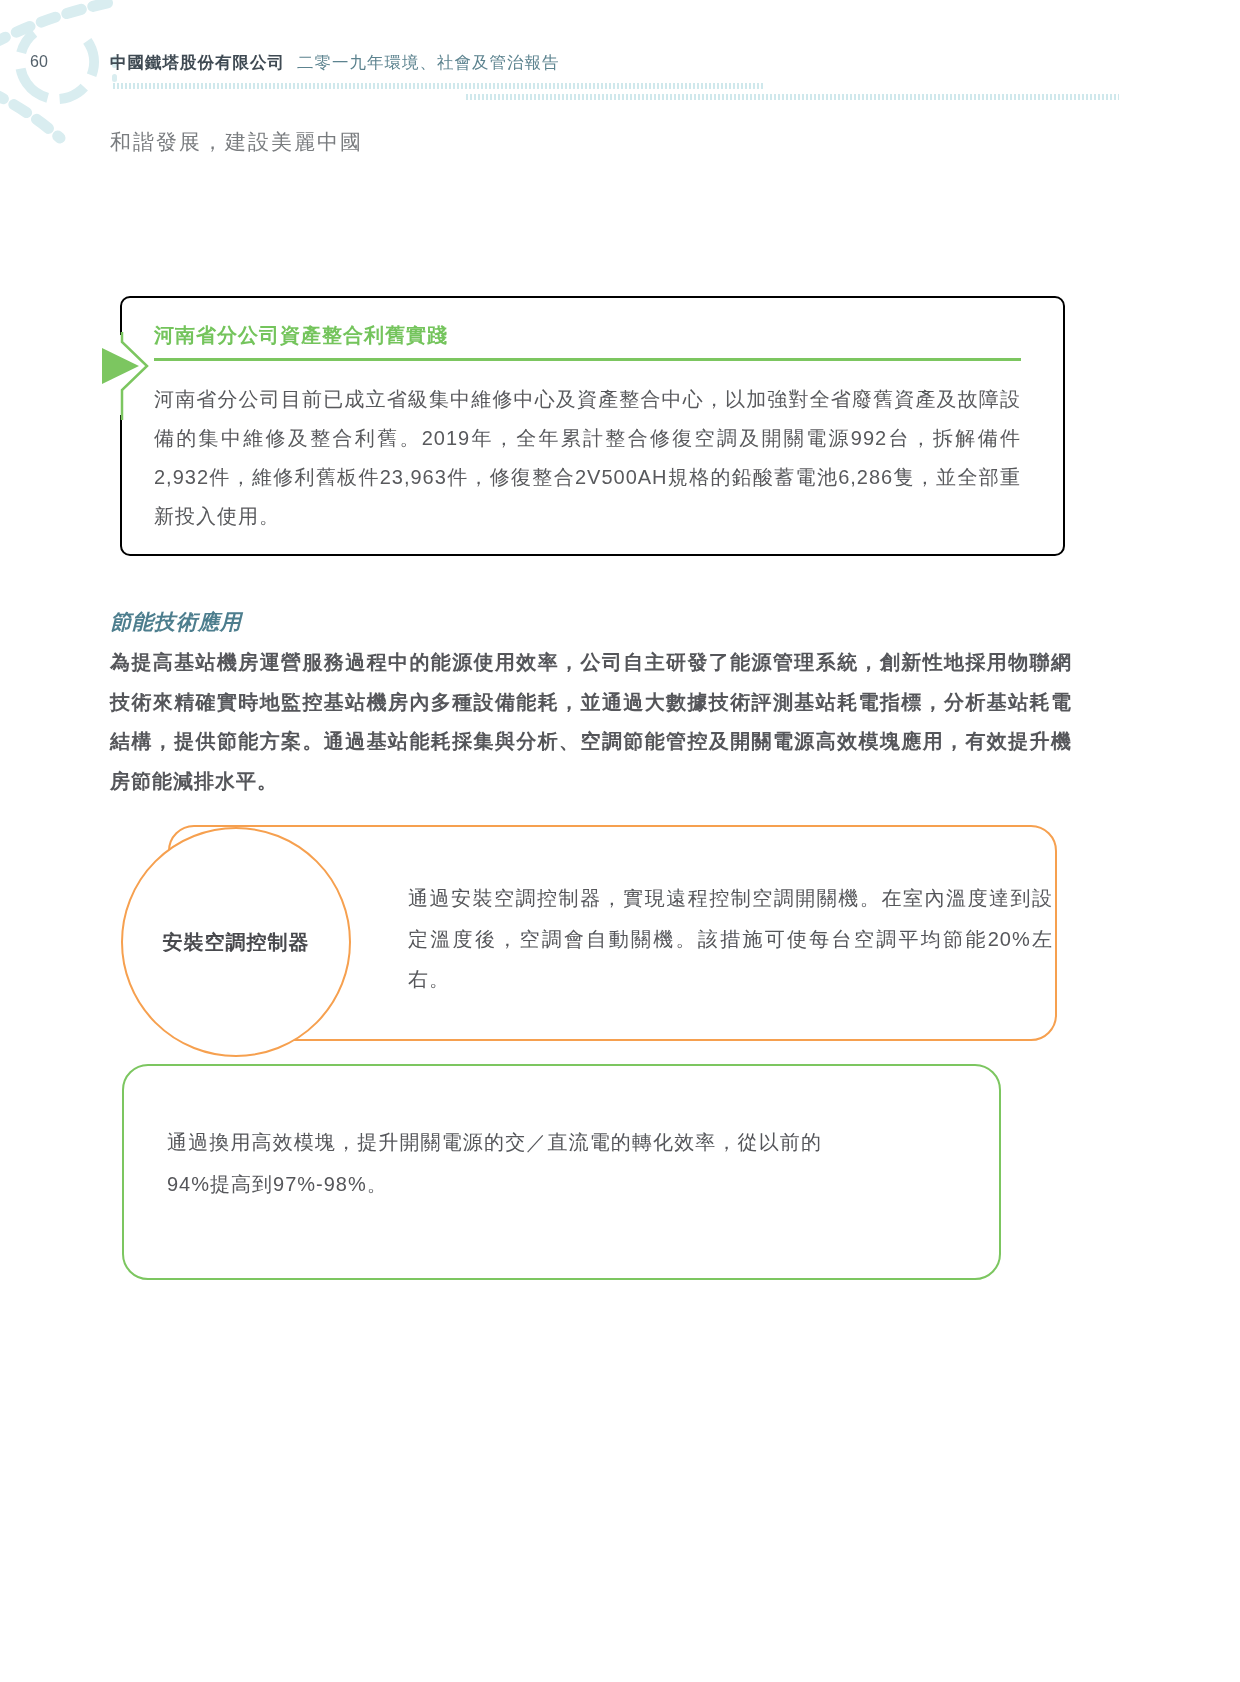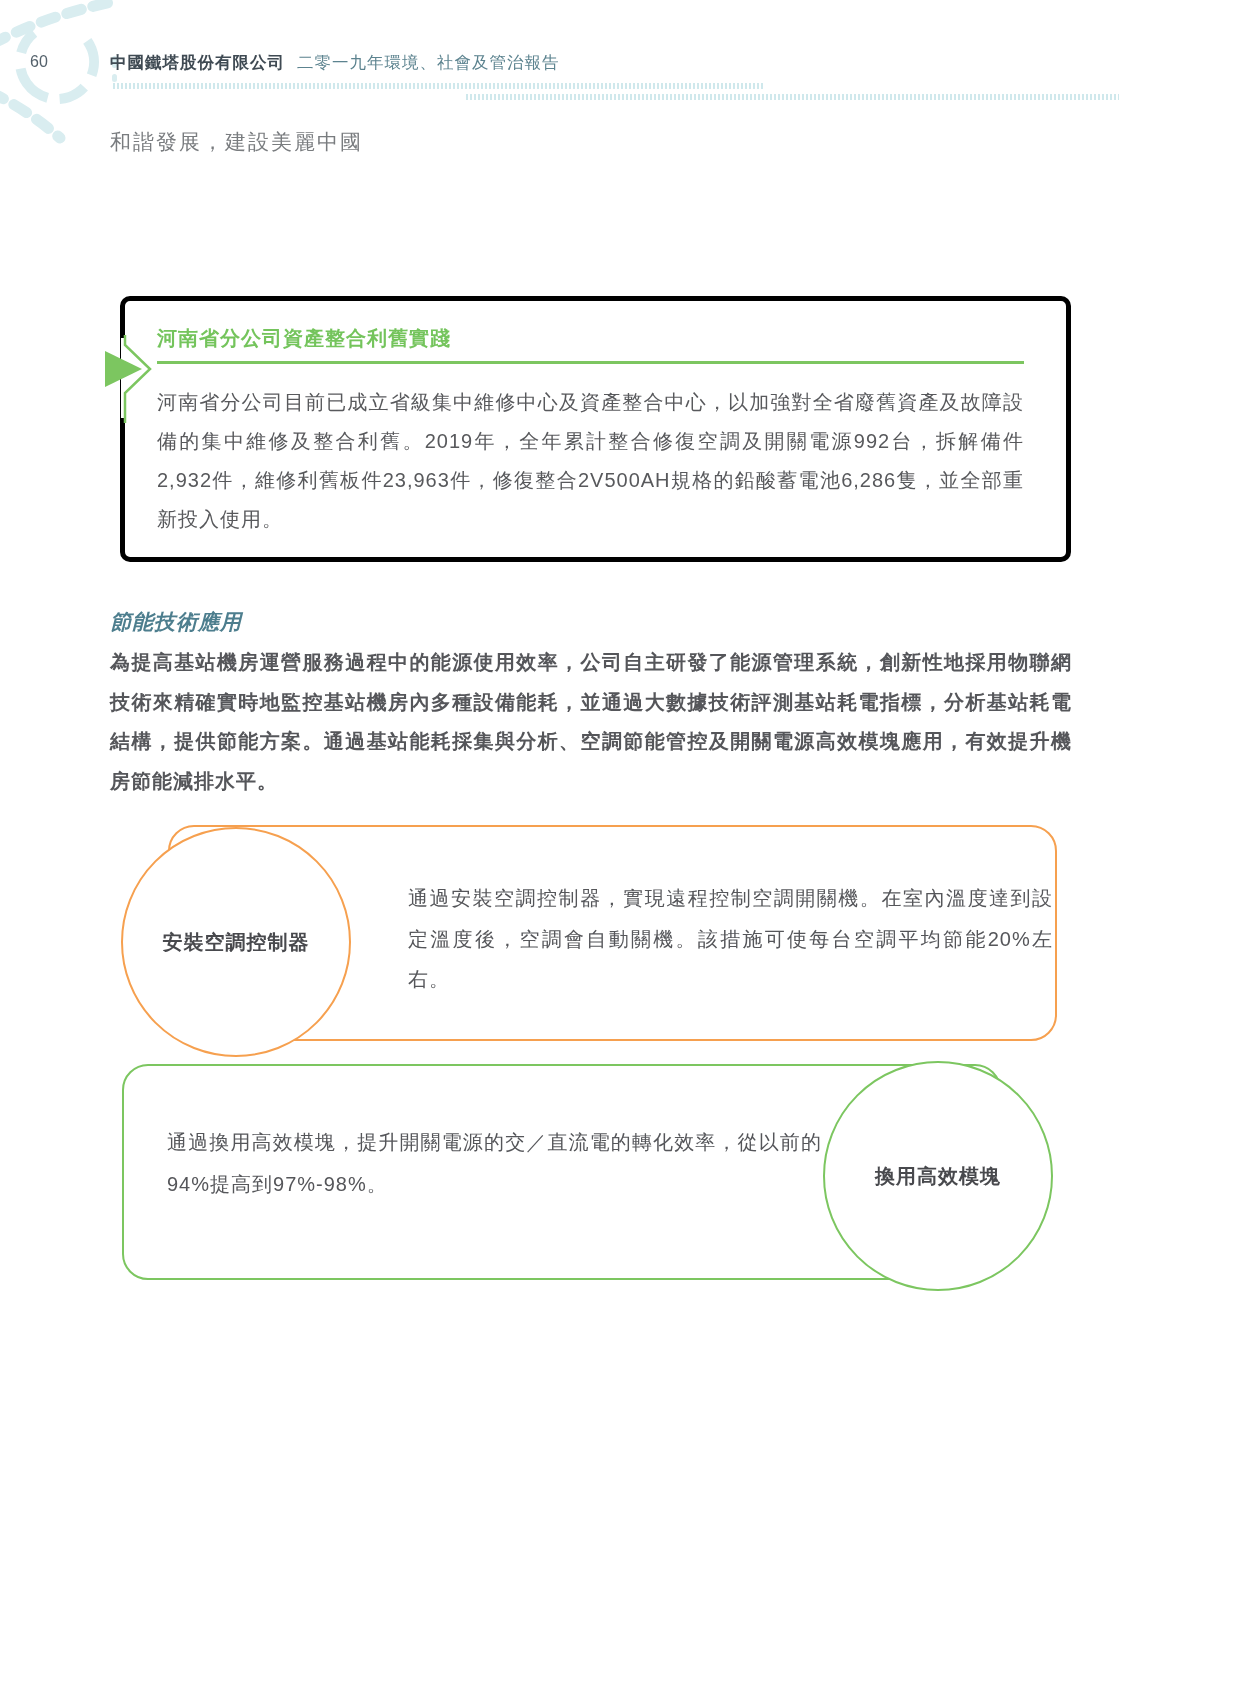--- a/index.html
+++ b/index.html
@@ -11,21 +11,21 @@
   
   .pagenum{left:30px;top:53px;width:54px;text-align:left;font-size:16px;color:#54616b;}
   .header{left:110px;top:52px;font-size:16.5px;white-space:nowrap;}
   .company{font-weight:bold;color:#3f4a53;letter-spacing:1px;}
   .report{color:#5c838f;margin-left:12px;letter-spacing:1px;}
   .hatch{height:6px;background:repeating-linear-gradient(90deg,#cfe8ec 0 2px,#ffffff 2px 4px);}
   .hatch1{left:113px;top:83px;width:650px;}
   .hatch2{left:466px;top:94px;width:653px;}
   .tagline{left:110px;top:128px;font-size:21px;color:#797c7f;letter-spacing:2px;font-family:Liberation Serif, serif;}
   
-  .casebox{left:120px;top:296px;width:941px;height:256px;border:5px solid #000000;border-radius:10px;background:#ffffff;}
+  .casebox{left:120px;top:296px;width:941px;height:256px;border:2px solid #000000;border-radius:10px;background:#ffffff;}
   .casetitle{position:absolute;left:32px;top:24px;font-size:20px;font-weight:bold;color:#74c45c;letter-spacing:1px;}
   .caserule{position:absolute;left:32px;top:60px;width:867px;height:3px;background:#7cc660;}
   .casebody{position:absolute;left:32px;top:82px;width:867px;font-size:20px;line-height:39px;color:#58595c;text-align:justify;letter-spacing:1px;}
   .marker{position:absolute;left:-28px;top:34px;}
   
   .secheading{left:110px;top:608px;font-size:21px;font-weight:bold;font-style:italic;color:#4d7e8e;letter-spacing:1px;}
   .para{left:110px;top:643px;width:962px;font-size:20px;line-height:39.5px;color:#55565a;text-align:justify;letter-spacing:1px;font-weight:bold;}
   
   .brect{background:#ffffff;border-radius:26px;}
   .orect{left:168px;top:825px;width:885px;height:212px;border:2.5px solid #f6a04f;}
@@ -77,19 +77,15 @@
   <div class="abs para">為提高基站機房運營服務過程中的能源使用效率，公司自主研發了能源管理系統，創新性地採用物聯網技術來精確實時地監控基站機房內多種設備能耗，並通過大數據技術評測基站耗電指標，分析基站耗電結構，提供節能方案。通過基站能耗採集與分析、空調節能管控及開關電源高效模塊應用，有效提升機房節能減排水平。</div>
 
   <div class="abs brect orect"></div>
   <div class="abs bcircle ocircle">
     <span>安裝</span>
     <span>空調控制器</span>
   </div>
   <div class="abs btext otext">通過安裝空調控制器，實現遠程控制空調開關機。在室內溫度達到設定溫度後，空調會自動關機。該措施可使每台空調平均節能20%左右。</div>
 
   <div class="abs brect grect"></div>
-  <div class="abs bcircle gcircle">
-    <span>換用</span>
-    <span>高效模塊</span>
-  </div>
   <div class="abs btext gtext">通過換用高效模塊，提升開關電源的交／直流電的轉化效率，從以前的94%提高到97%-98%。</div>
 
 </div>
 
 </body></html>

